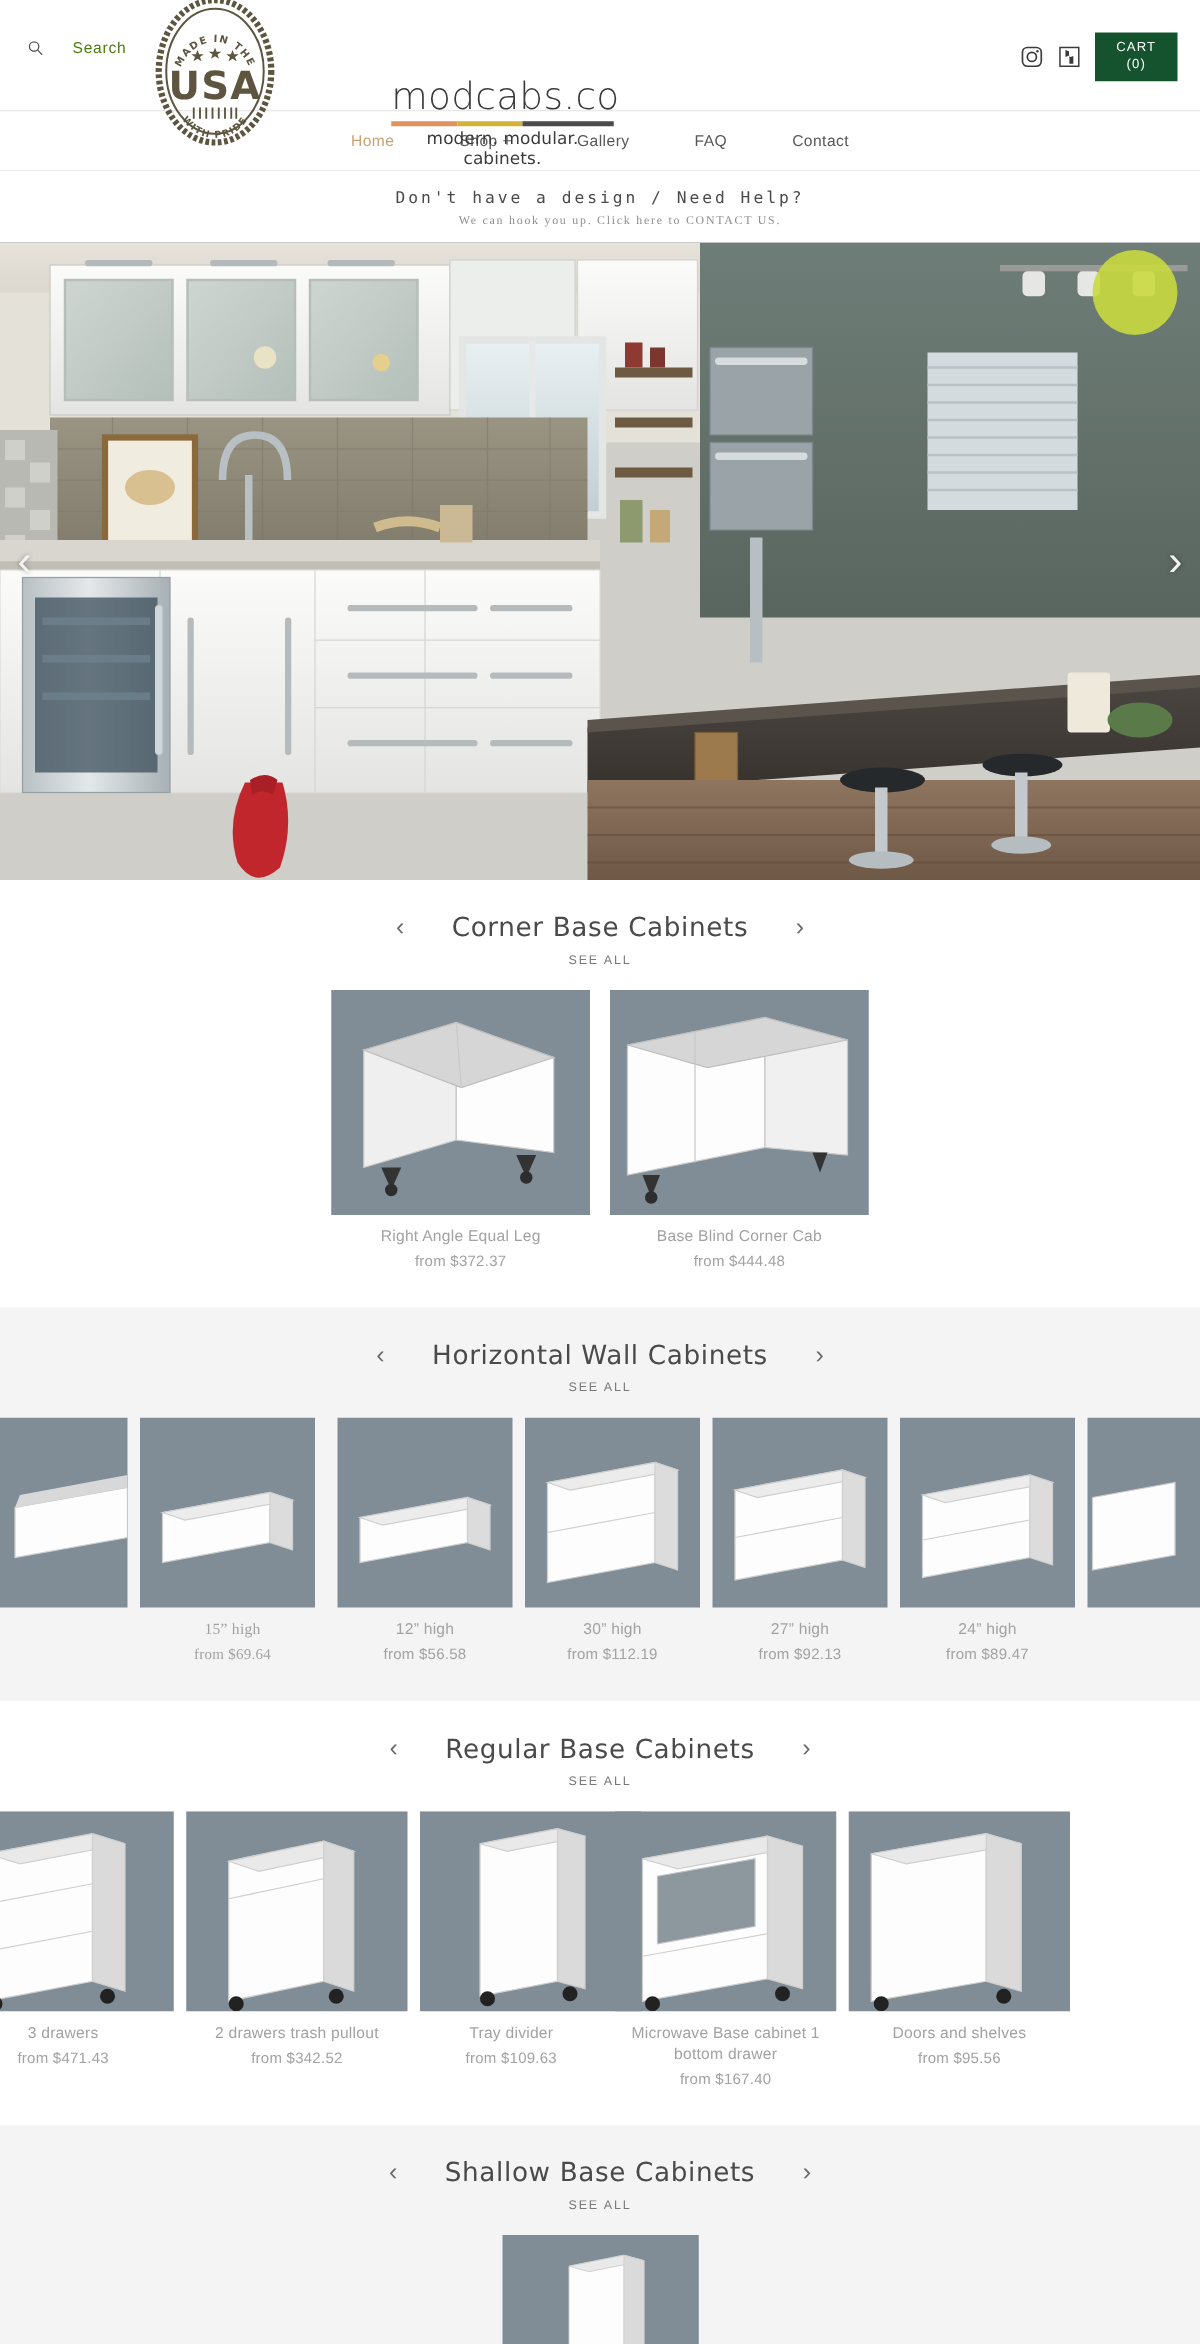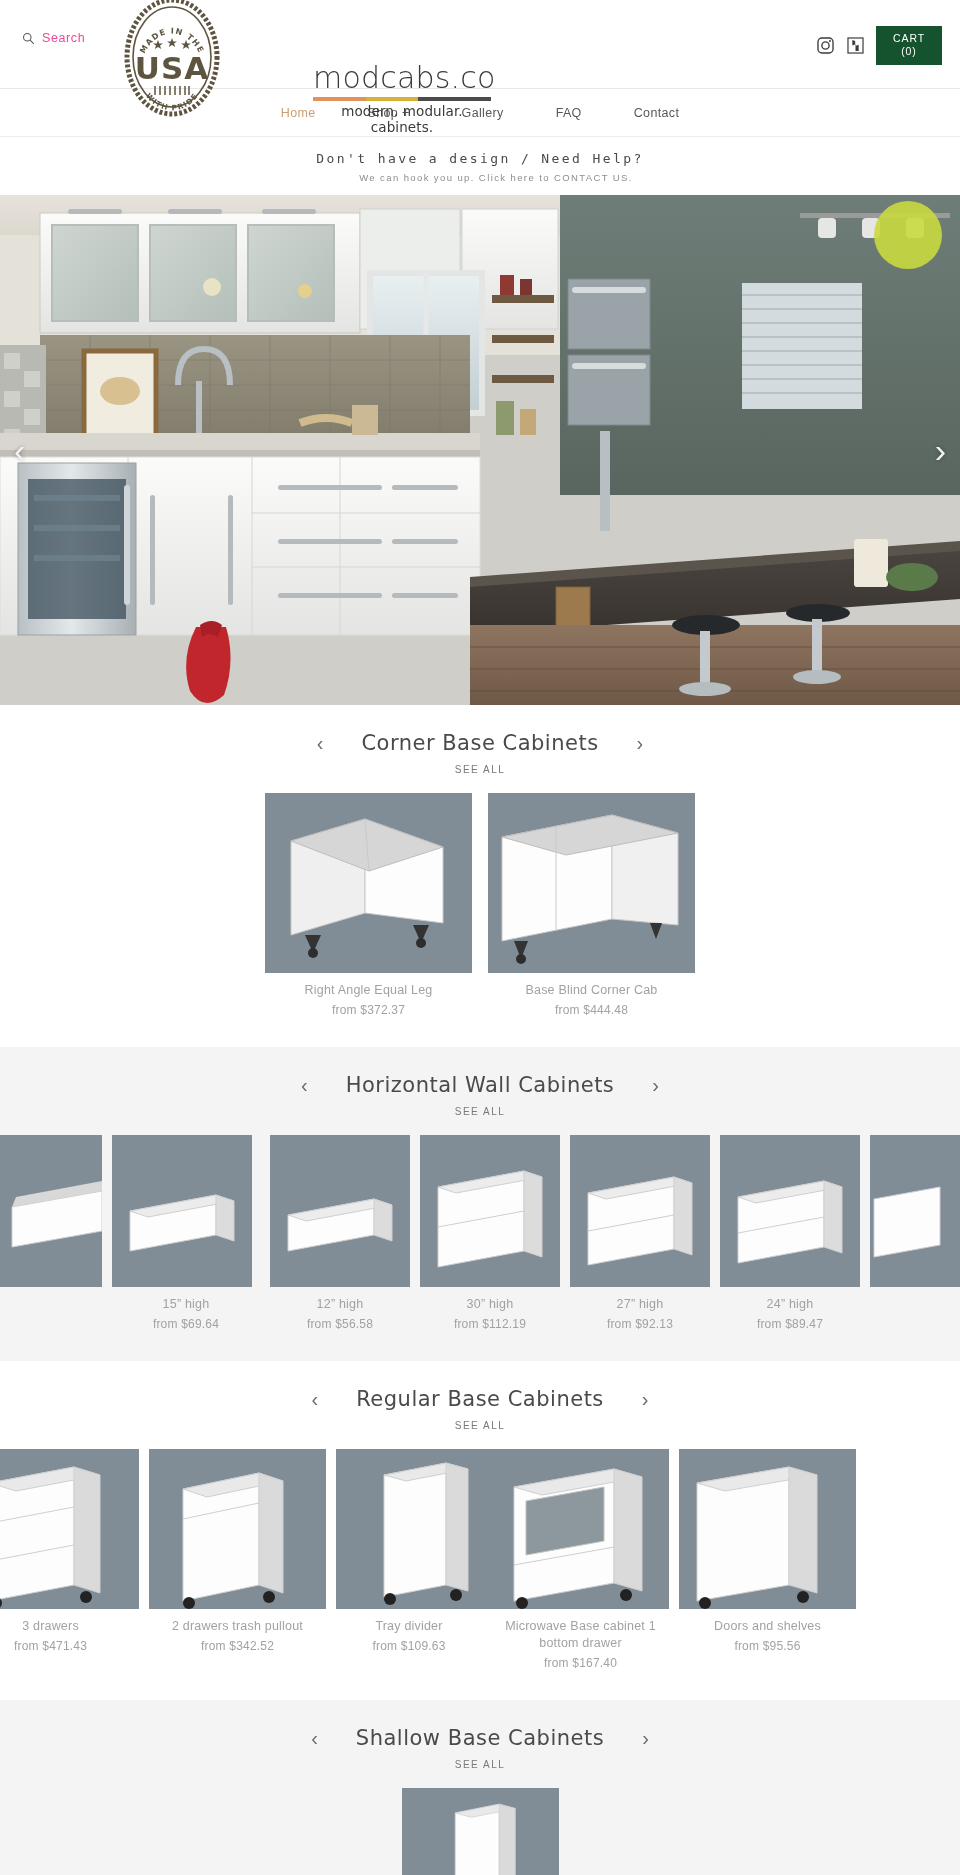--- a/index.html
+++ b/index.html
@@ -25,21 +25,22 @@
     top: 31px;
     display: flex;
     align-items: center;
     gap: 7px;
     cursor: pointer;
   }
   .search-icon { width: 13px; height: 13px; display: block; }
   .search-label {
     font-size: 12.5px;
     letter-spacing: 0.6px;
-    color: #ec4899;
+    color: #4d7c0f;
+    margin-left: 16px;
   }
 
   .usa-badge {
     position: absolute;
     left: 122px;
     top: -4px;
     width: 100px;
     height: 122px;
   }
 
@@ -131,21 +132,21 @@
     font-size: 13px;
     color: #4a4a4a;
     letter-spacing: 2.4px;
     font-family: "DejaVu Sans Mono", monospace;
   }
   .announce-sub {
     font-size: 9.5px;
     color: #8d8d8d;
     letter-spacing: 1.4px;
     margin-top: 6px;
-    font-family: Liberation Sans, sans-serif;
+    font-family: Liberation Serif, serif;
     padding-left: 32px;
   }
 
   
   .hero {
     position: relative;
     width: 960px;
     height: 510px;
     overflow: hidden;
     background: #8a9199;
@@ -566,21 +567,21 @@
   <div class="row scroll" style="margin-left:-38px;">
     <div class="card" style="width:140px;flex:none;">
       <div class="thumb" style="width:140px;height:152px;">
         <svg viewBox="0 0 140 152">
           <polygon points="50,72 140,56 140,96 50,112" fill="#fdfdfd" stroke="#cfcfcf"></polygon>
           <polygon points="50,72 140,56 140,46 54,62" fill="#d8d8d8"></polygon>
         </svg>
       </div>
     </div>
 
-    <div class="card" style="width:148px;flex:none;">
+    <div class="card" style="width:148px;flex:none;font-family:Liberation Serif, serif;">
       <div class="thumb" style="width:140px;height:152px;">
         <svg viewBox="0 0 140 152">
           <polygon points="18,76 104,60 104,100 18,116" fill="#fdfdfd" stroke="#cfcfcf"></polygon>
           <polygon points="18,76 104,60 122,66 36,82" fill="#ececec" stroke="#cfcfcf"></polygon>
           <polygon points="104,60 122,66 122,106 104,100" fill="#dcdcdc" stroke="#cfcfcf"></polygon>
         </svg>
       </div>
       <div class="card-title">15” high</div>
       <div class="card-price">from $69.64</div>
     </div>

